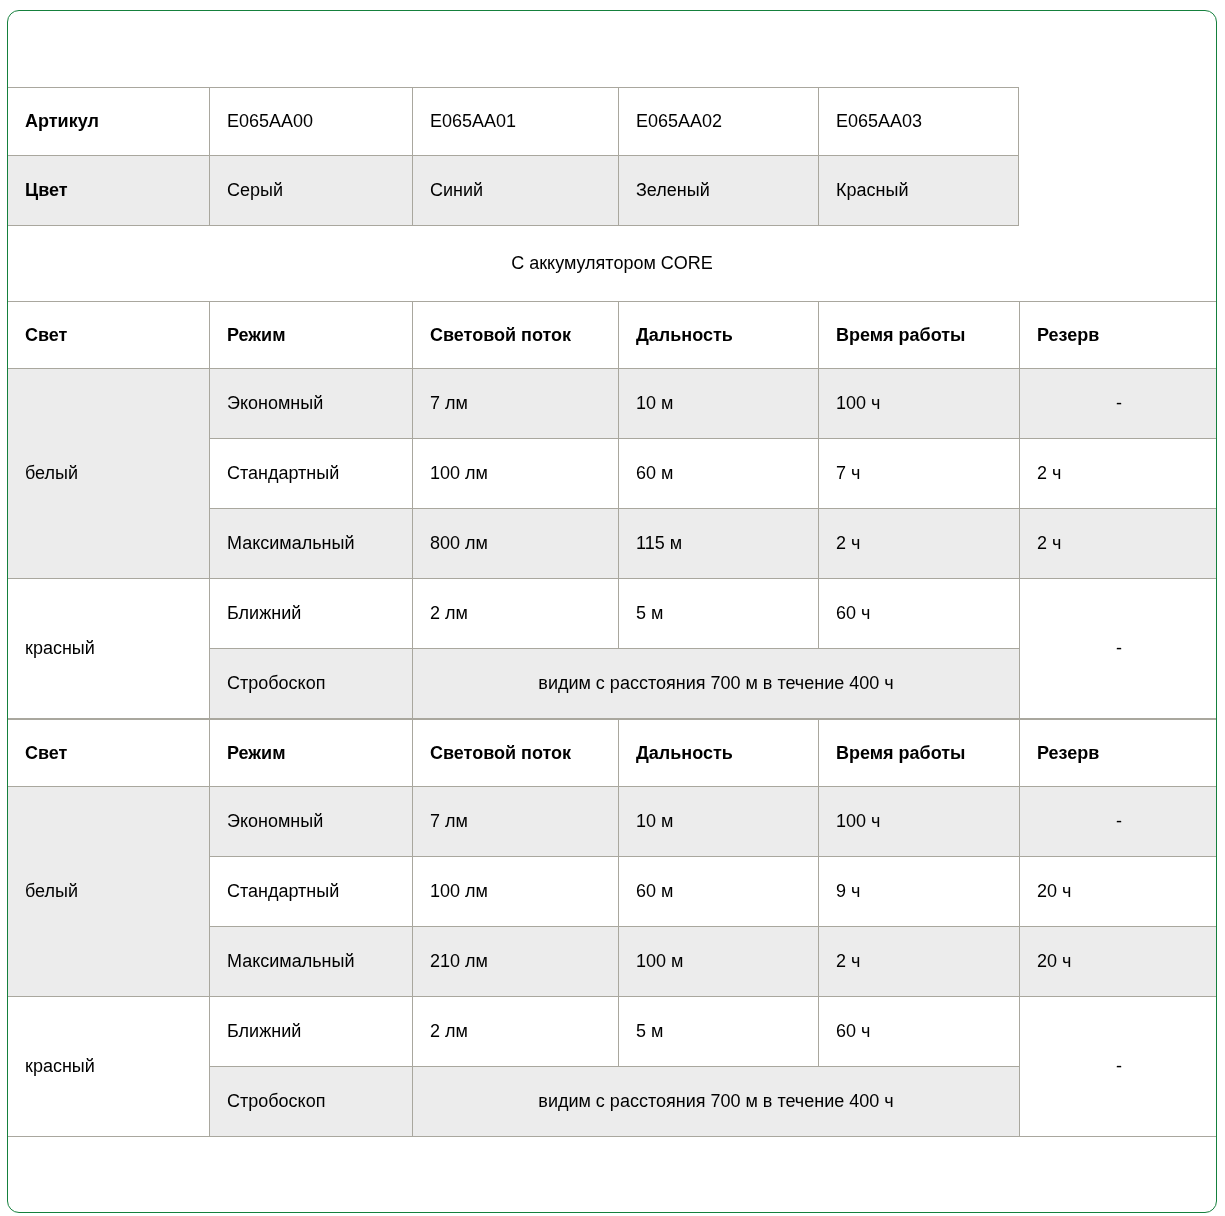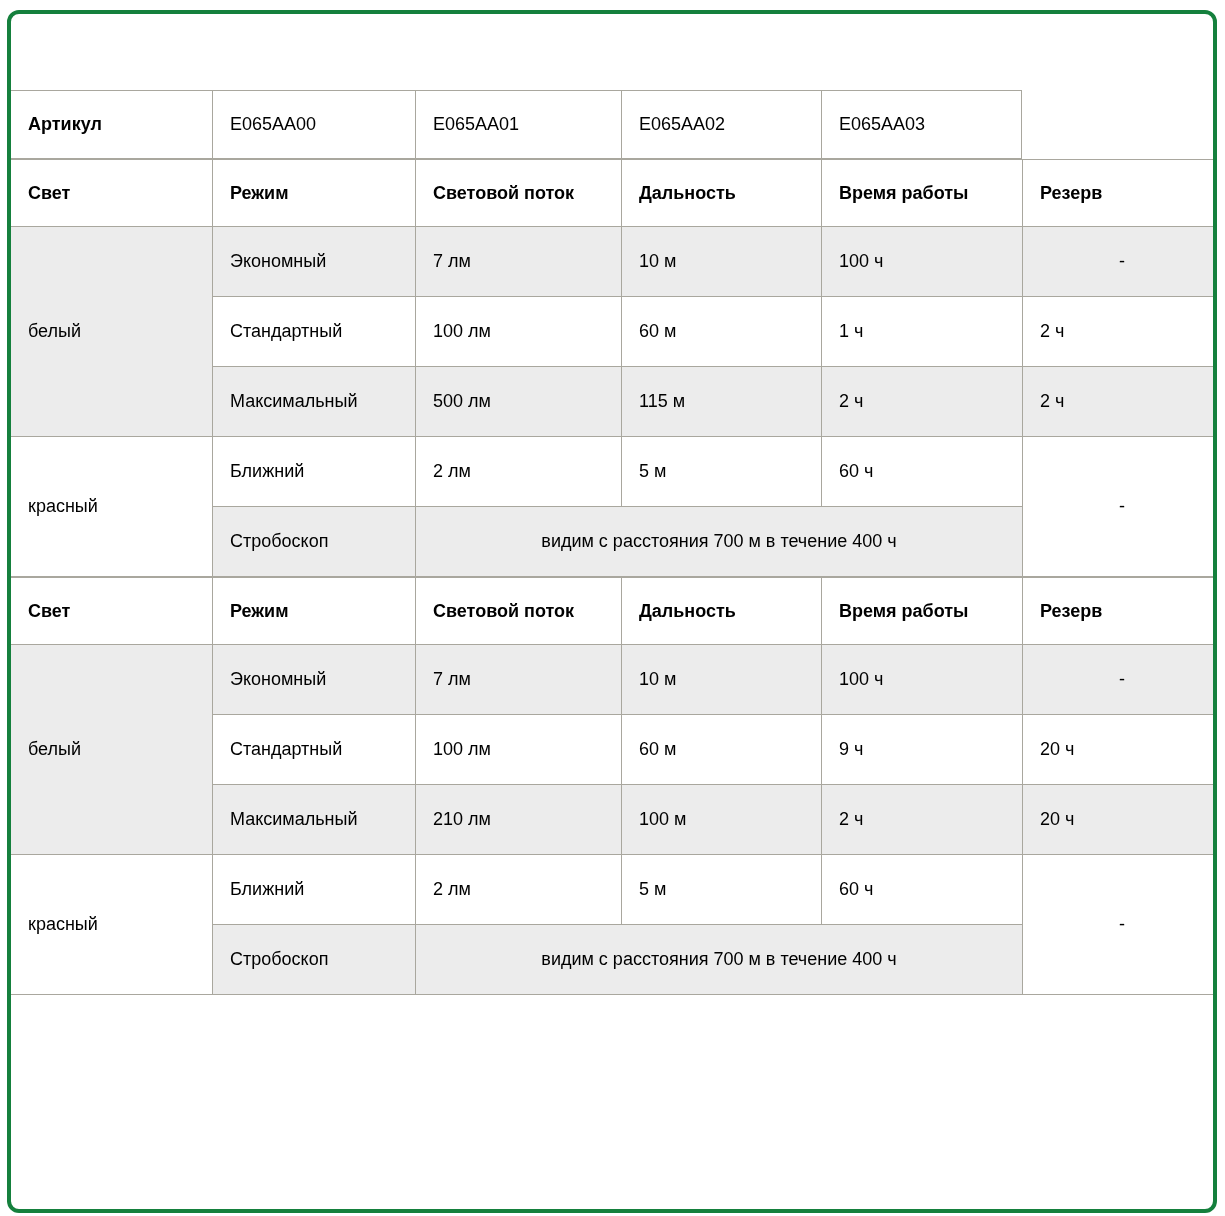--- a/index.html
+++ b/index.html
@@ -7,21 +7,21 @@
     width:1225px;height:1216px;
     background:#ffffff;
     font-family:"Liberation Sans", sans-serif;
     color:#000000;
     position:relative;
   }
   .page{
     position:absolute;left:7px;top:10px;
     width:1210px;height:1203px;
     box-sizing:border-box;
-    border:4px solid #15803d;
+    border:1px solid #15803d;
     border-radius:12px;
     overflow:hidden;
     background:#ffffff;
   }
   .top-space{height:76px;}
   table{
     border-collapse:collapse;
     table-layout:fixed;
     margin-left:-1px;
   }
@@ -62,23 +62,31 @@
         <col style="width:200px">
     </colgroup>
     <tbody>
       <tr class="r68">
         <th>Артикул</th>
         <td>E065AA00</td>
         <td>E065AA01</td>
         <td>E065AA02</td>
         <td>E065AA03</td>
       </tr>
+      <tr class="r70">
+        <th class="shade">Цвет</th>
+        <td class="shade">Серый</td>
+        <td class="shade">Синий</td>
+        <td class="shade">Зеленый</td>
+        <td class="shade">Красный</td>
+      </tr>
     </tbody>
   </table>
 
+  <div class="band">С аккумулятором CORE</div>
 
   <table class="spec">
     <colgroup>
       <col style="width:202px">
         <col style="width:203px">
         <col style="width:206px">
         <col style="width:200px">
         <col style="width:201px">
         <col style="width:199px">
     </colgroup>
@@ -96,26 +104,26 @@
         <td class="shade">Экономный</td>
         <td class="shade">7 лм</td>
         <td class="shade">10 м</td>
         <td class="shade">100 ч</td>
         <td class="shade center">-</td>
       </tr>
       <tr class="r70">
         <td>Стандартный</td>
         <td>100 лм</td>
         <td>60 м</td>
-        <td>1 ч</td>
+        <td>7 ч</td>
         <td>2 ч</td>
       </tr>
       <tr class="r70">
         <td class="shade">Максимальный</td>
-        <td class="shade">500 лм</td>
+        <td class="shade">800 лм</td>
         <td class="shade">115 м</td>
         <td class="shade">2 ч</td>
         <td class="shade">2 ч</td>
       </tr>
       <tr class="r70">
         <td rowspan="2">красный</td>
         <td>Ближний</td>
         <td>2 лм</td>
         <td>5 м</td>
         <td>60 ч</td>

